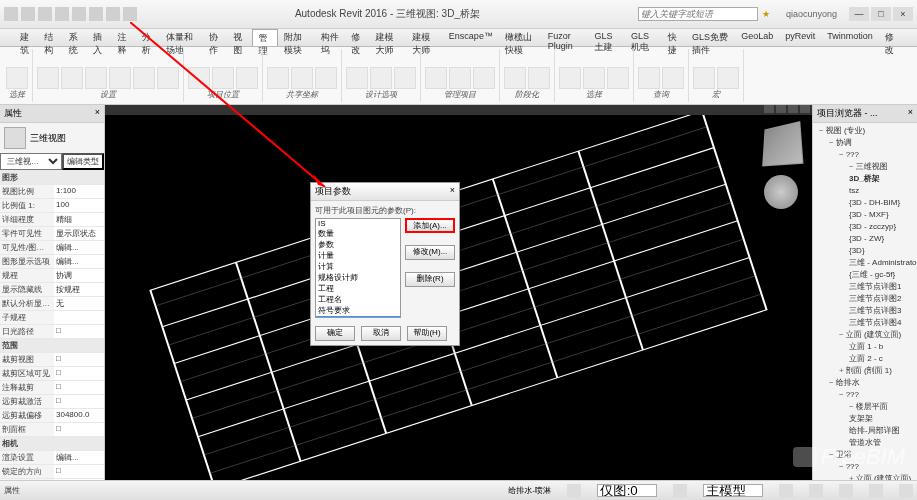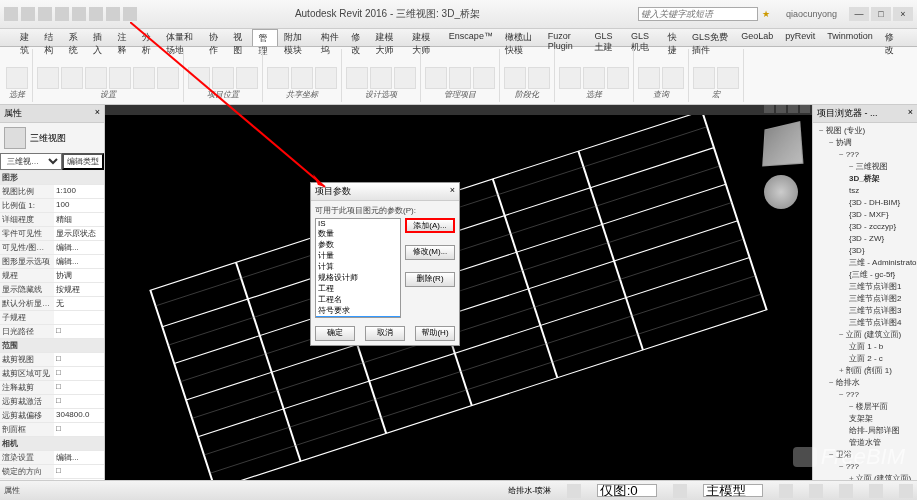--- a/index.html
+++ b/index.html
@@ -60,21 +60,21 @@
 .dialog .dlg-title { background: linear-gradient(#fff,#e4e4e4); padding: 2px 4px; display: flex; justify-content: space-between; border-bottom: 1px solid #ccc; }
 .dialog .dlg-body { padding: 4px; }
 .dialog .dlg-label { font-size: 8px; margin-bottom: 2px; color: #444; }
 .dialog .dlg-flex { display: flex; gap: 4px; }
 .dialog .listbox { width: 94px; height: 100px; background: #fff; border: 1px solid #999; overflow-y: auto; font-size: 8px; }
 .dialog .listbox .li { padding: 0 2px; }
 .dialog .listbox .li.sel { background: #3399ff; color: #fff; }
 .dialog .side-btns { display: flex; flex-direction: column; gap: 12px; }
 .dialog .btn { width: 50px; height: 15px; background: linear-gradient(#fff,#e0e0e0); border: 1px solid #999; font-size: 8px; text-align: center; }
 .dialog .btn.highlighted { border: 2px solid red; }
-.dialog .dlg-foot { display: flex; justify-content: space-between; gap: 6px; padding: 4px; }
+.dialog .dlg-foot { display: flex; justify-content: flex-start; gap: 6px; padding: 4px; }
 .dialog .btn.foot { width: 40px; }
 
 .statusbar { height: 20px; background: linear-gradient(#f4f4f4,#e0e0e0); border-top: 1px solid #ccc; display: flex; align-items: center; font-size: 8px; padding: 0 4px; gap: 6px; position: absolute; bottom: 0; left: 0; right: 0; }
 .statusbar .sb-left { color: #444; }
 .statusbar .sb-right { margin-left: auto; display: flex; gap: 16px; align-items: center; }
 .statusbar .sb-btn { width: 14px; height: 14px; background: #ddd; }
 .statusbar .sb-input { width: 60px; height: 13px; background: #fff; border: 1px solid #aaa; padding: 0 2px; text-decoration: underline; }
 
 .watermark { position: absolute; right: 12px; bottom: 30px; color: rgba(255,255,255,.6); font-size: 22px; font-style: italic; pointer-events: none; display: flex; align-items: center; gap: 4px; }
 .watermark .wm-icon { width: 24px; height: 20px; border-radius: 4px; background: rgba(255,255,255,.3); }

